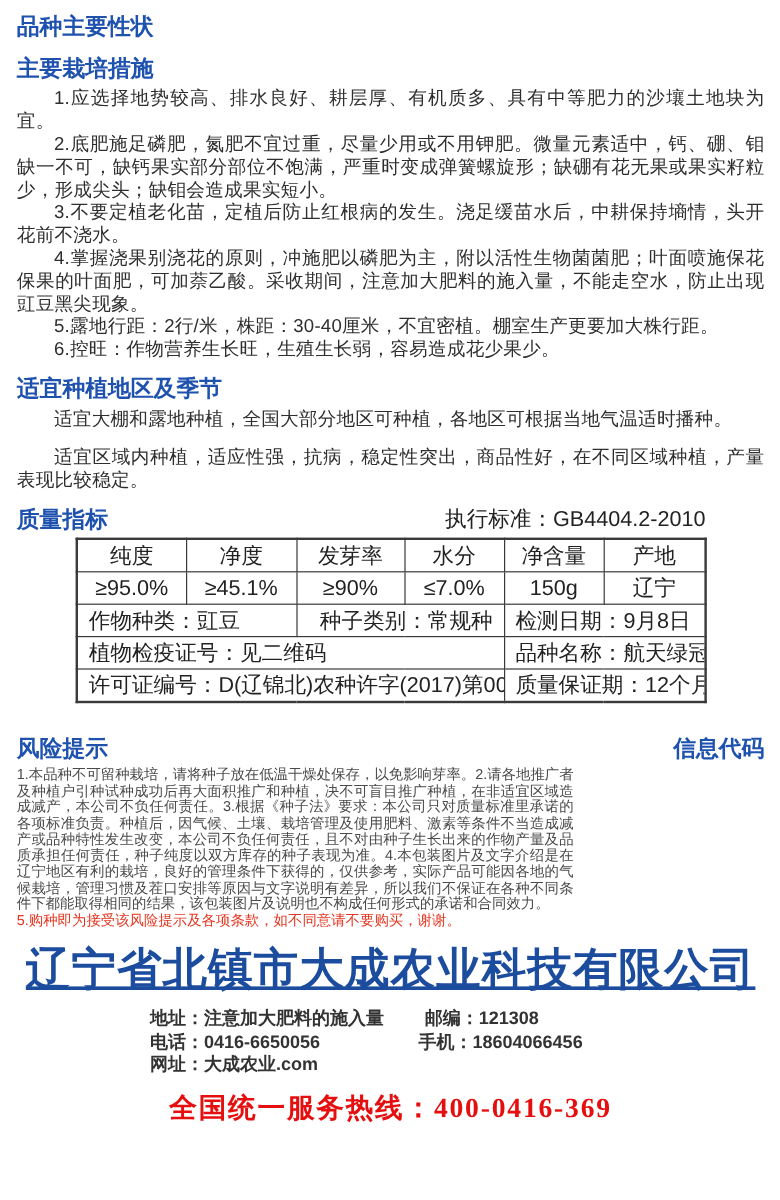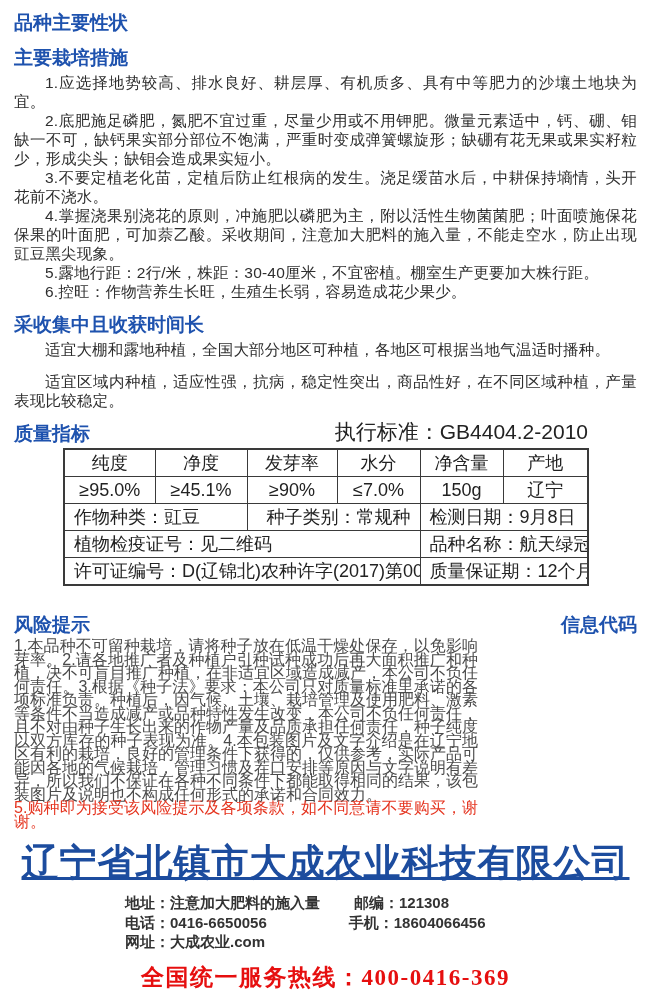--- a/index.html
+++ b/index.html
@@ -22,42 +22,42 @@
     margin:0; font-size:15.5px; line-height:19px;
     text-align:justify; text-indent:2em; color:#2e2e2e;
     letter-spacing:0.2px;
   }
 
   
   .quality-headrow {
     display:flex; justify-content:space-between; align-items:flex-start;
     width:574px; margin-top:13px;
   }
-  .exec-standard { font-size:21px; color:#222; line-height:18px; }
+  .exec-standard { font-size:18px; color:#222; line-height:18px; }
   table.quality {
     border-collapse:collapse; margin:3px 0 0 49px;
     width:524px; table-layout:fixed;
     border:2px solid #3a3a3a;
   }
   table.quality td {
     border:1px solid #3a3a3a; font-size:18px; color:#222;
     height:20px; padding:1px 2px; text-align:center;
     white-space:nowrap; overflow:hidden;
   }
   table.quality td.left { text-align:left; padding-left:9px; }
 
   
   .risk-headrow {
     display:flex; justify-content:space-between; align-items:flex-end;
     margin-top:28px;
   }
   .risk-headrow .info-code { margin-right:59px; }
   p.fine-print {
     margin:3px 0 0 0; width:464px;
-    font-size:16px; line-height:13.5px; color:#4a4a4a;
+    font-size:12px; line-height:13.5px; color:#4a4a4a;
     text-align:justify; letter-spacing:0;
   }
   p.fine-print.red-note { color:#e5341f; margin-top:0; }
 
   
   .company-name {
     margin-top:14px; text-align:center;
     font-family:"Liberation Serif","DejaVu Serif",serif;
     font-weight:bold; font-size:37px; line-height:42px;
     color:#1c4c9e; letter-spacing:1px; white-space:nowrap;text-decoration:underline;
@@ -89,21 +89,21 @@
     <h2 class="sec-heading">主要栽培措施</h2>
     <p class="body-par">1.应选择地势较高、排水良好、耕层厚、有机质多、具有中等肥力的沙壤土地块为宜。</p>
     <p class="body-par">2.底肥施足磷肥，氮肥不宜过重，尽量少用或不用钾肥。微量元素适中，钙、硼、钼缺一不可，缺钙果实部分部位不饱满，严重时变成弹簧螺旋形；缺硼有花无果或果实籽粒少，形成尖头；缺钼会造成果实短小。</p>
     <p class="body-par">3.不要定植老化苗，定植后防止红根病的发生。浇足缓苗水后，中耕保持墒情，头开花前不浇水。</p>
     <p class="body-par">4.掌握浇果别浇花的原则，冲施肥以磷肥为主，附以活性生物菌菌肥；叶面喷施保花保果的叶面肥，可加萘乙酸。采收期间，注意加大肥料的施入量，不能走空水，防止出现豇豆黑尖现象。</p>
     <p class="body-par">5.露地行距：2行/米，株距：30-40厘米，不宜密植。棚室生产更要加大株行距。</p>
     <p class="body-par">6.控旺：作物营养生长旺，生殖生长弱，容易造成花少果少。</p>
   </div>
 
   <div class="section">
-    <h2 class="sec-heading">采收集中且收获时间长</h2>
+    <h2 class="sec-heading">适宜种植地区及季节</h2>
     <p class="body-par">适宜大棚和露地种植，全国大部分地区可种植，各地区可根据当地气温适时播种。</p>
   </div>
 
   <div class="section">
     <p class="body-par">适宜区域内种植，适应性强，抗病，稳定性突出，商品性好，在不同区域种植，产量表现比较稳定。</p>
   </div>
 
   <div>
     <div class="quality-headrow">
       <h2 class="sec-heading" style="margin:0;">质量指标</h2>

